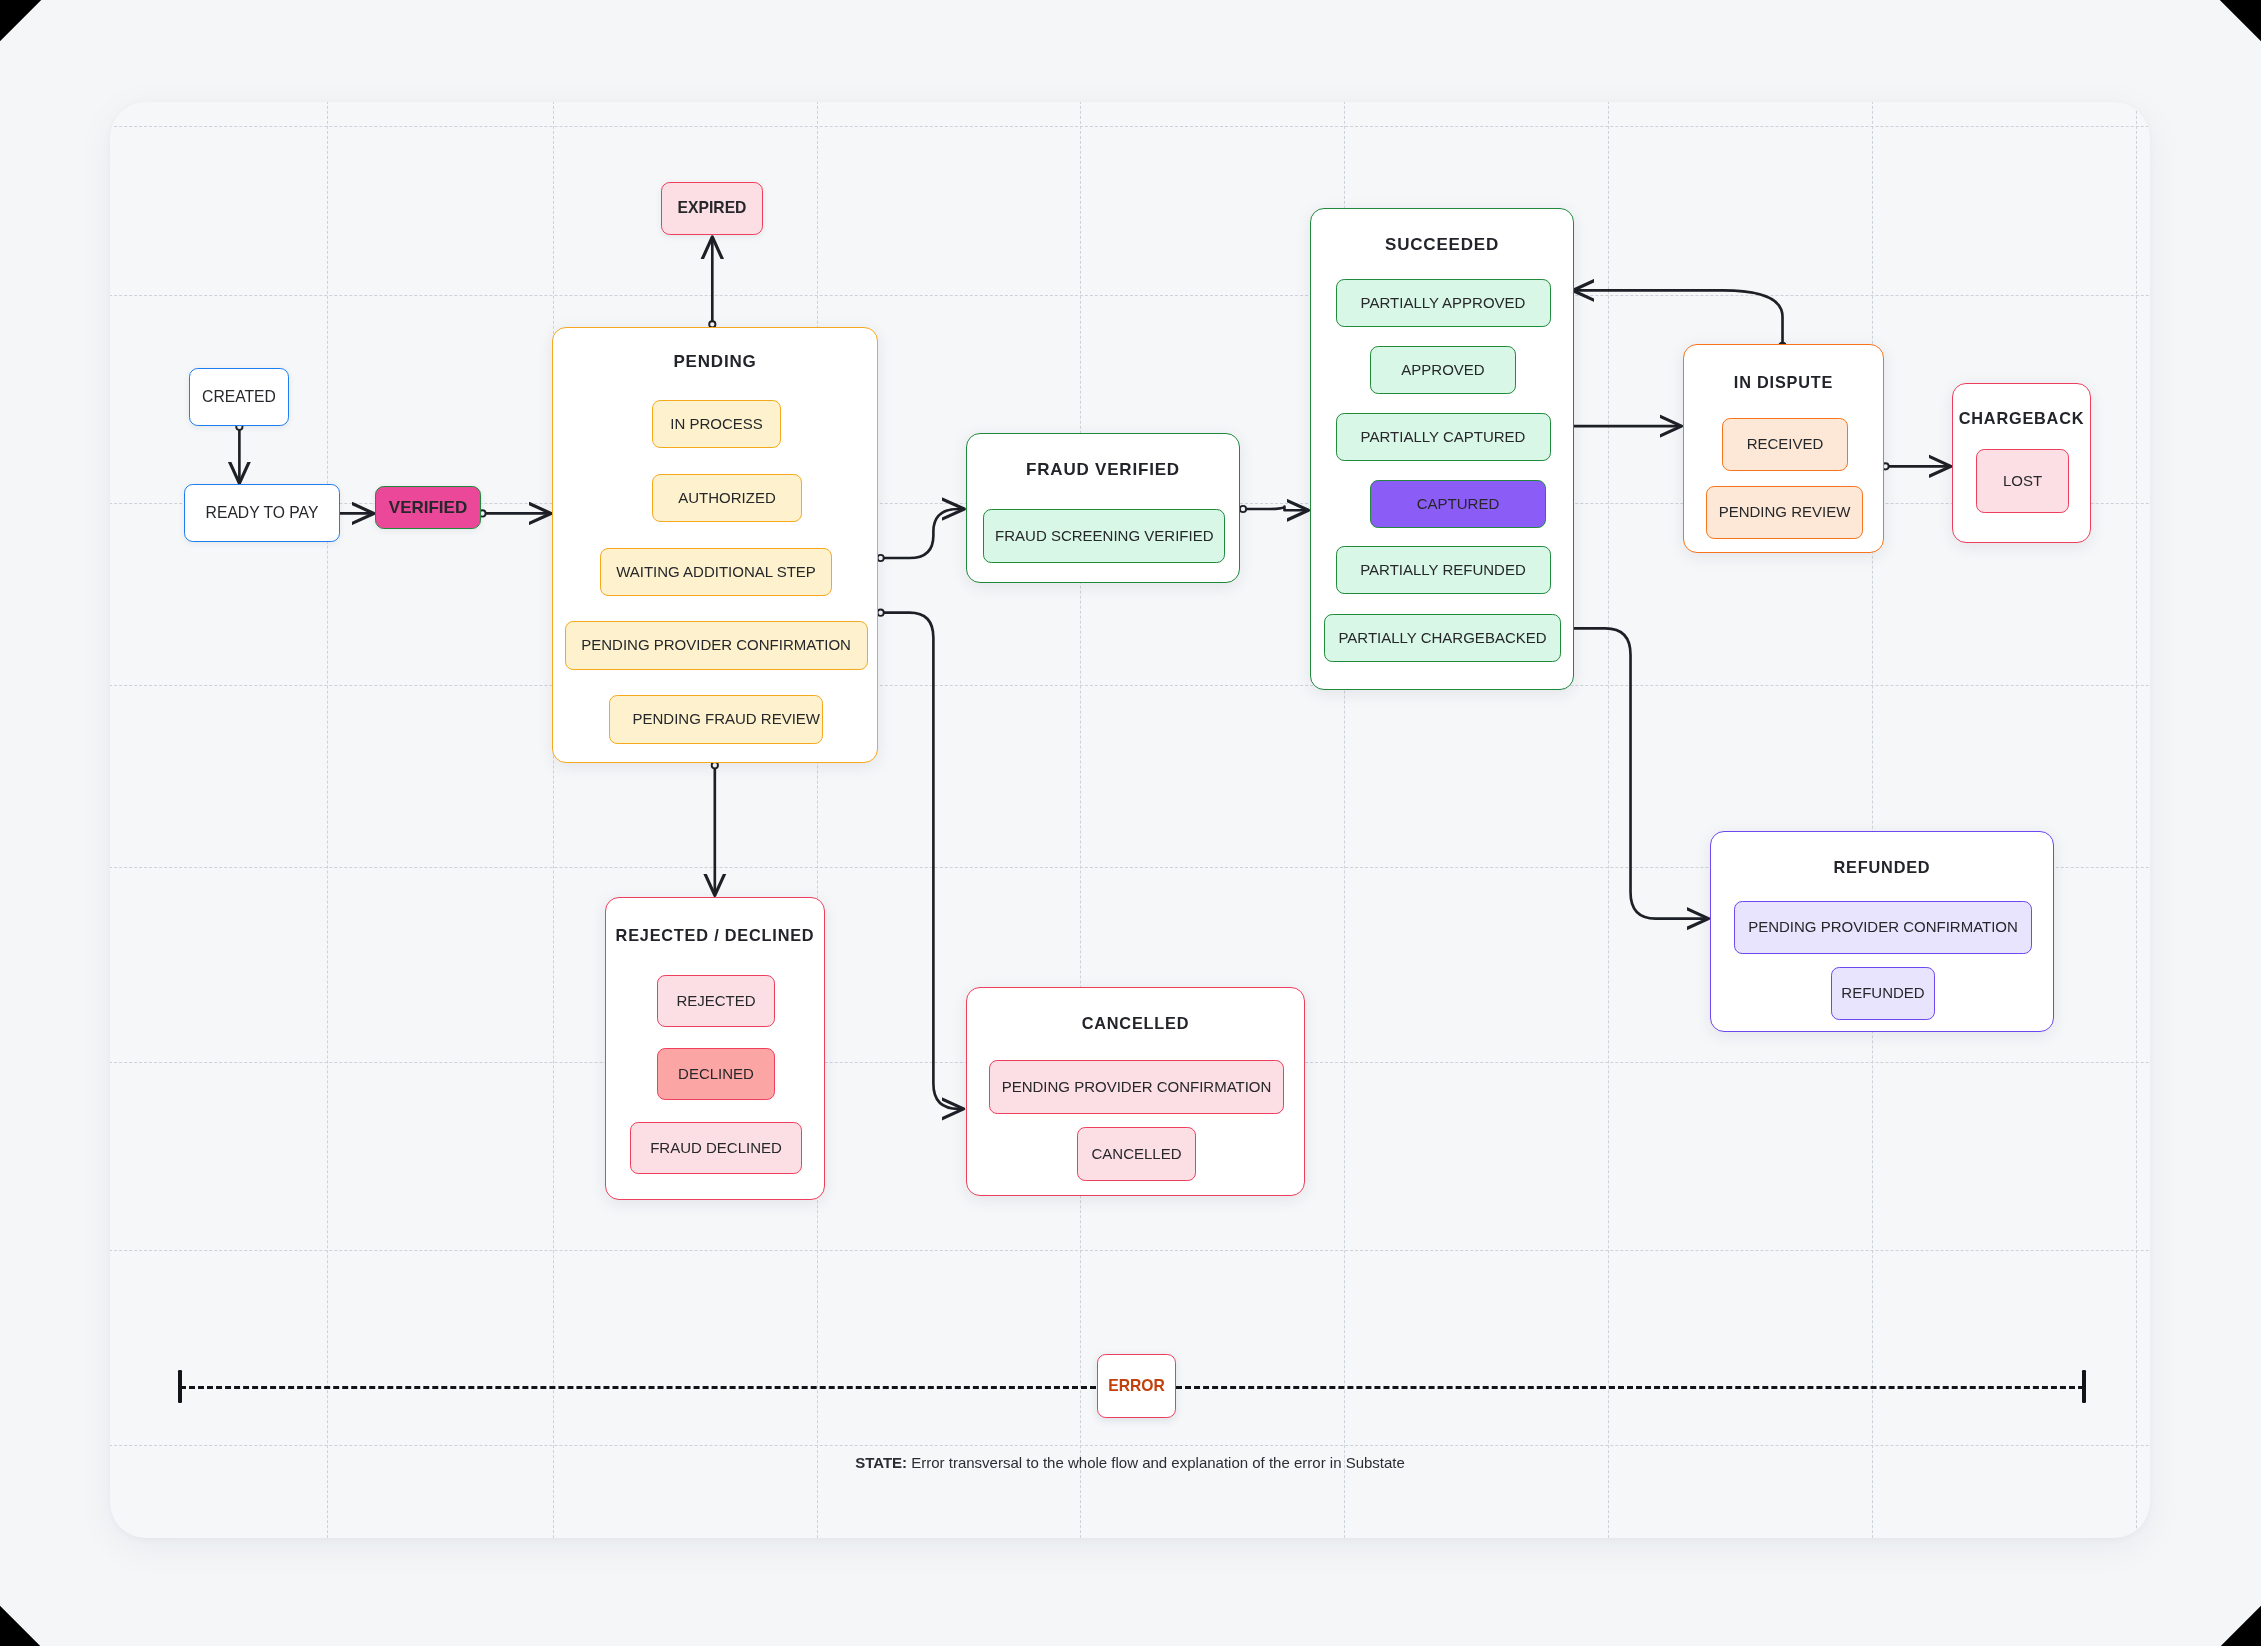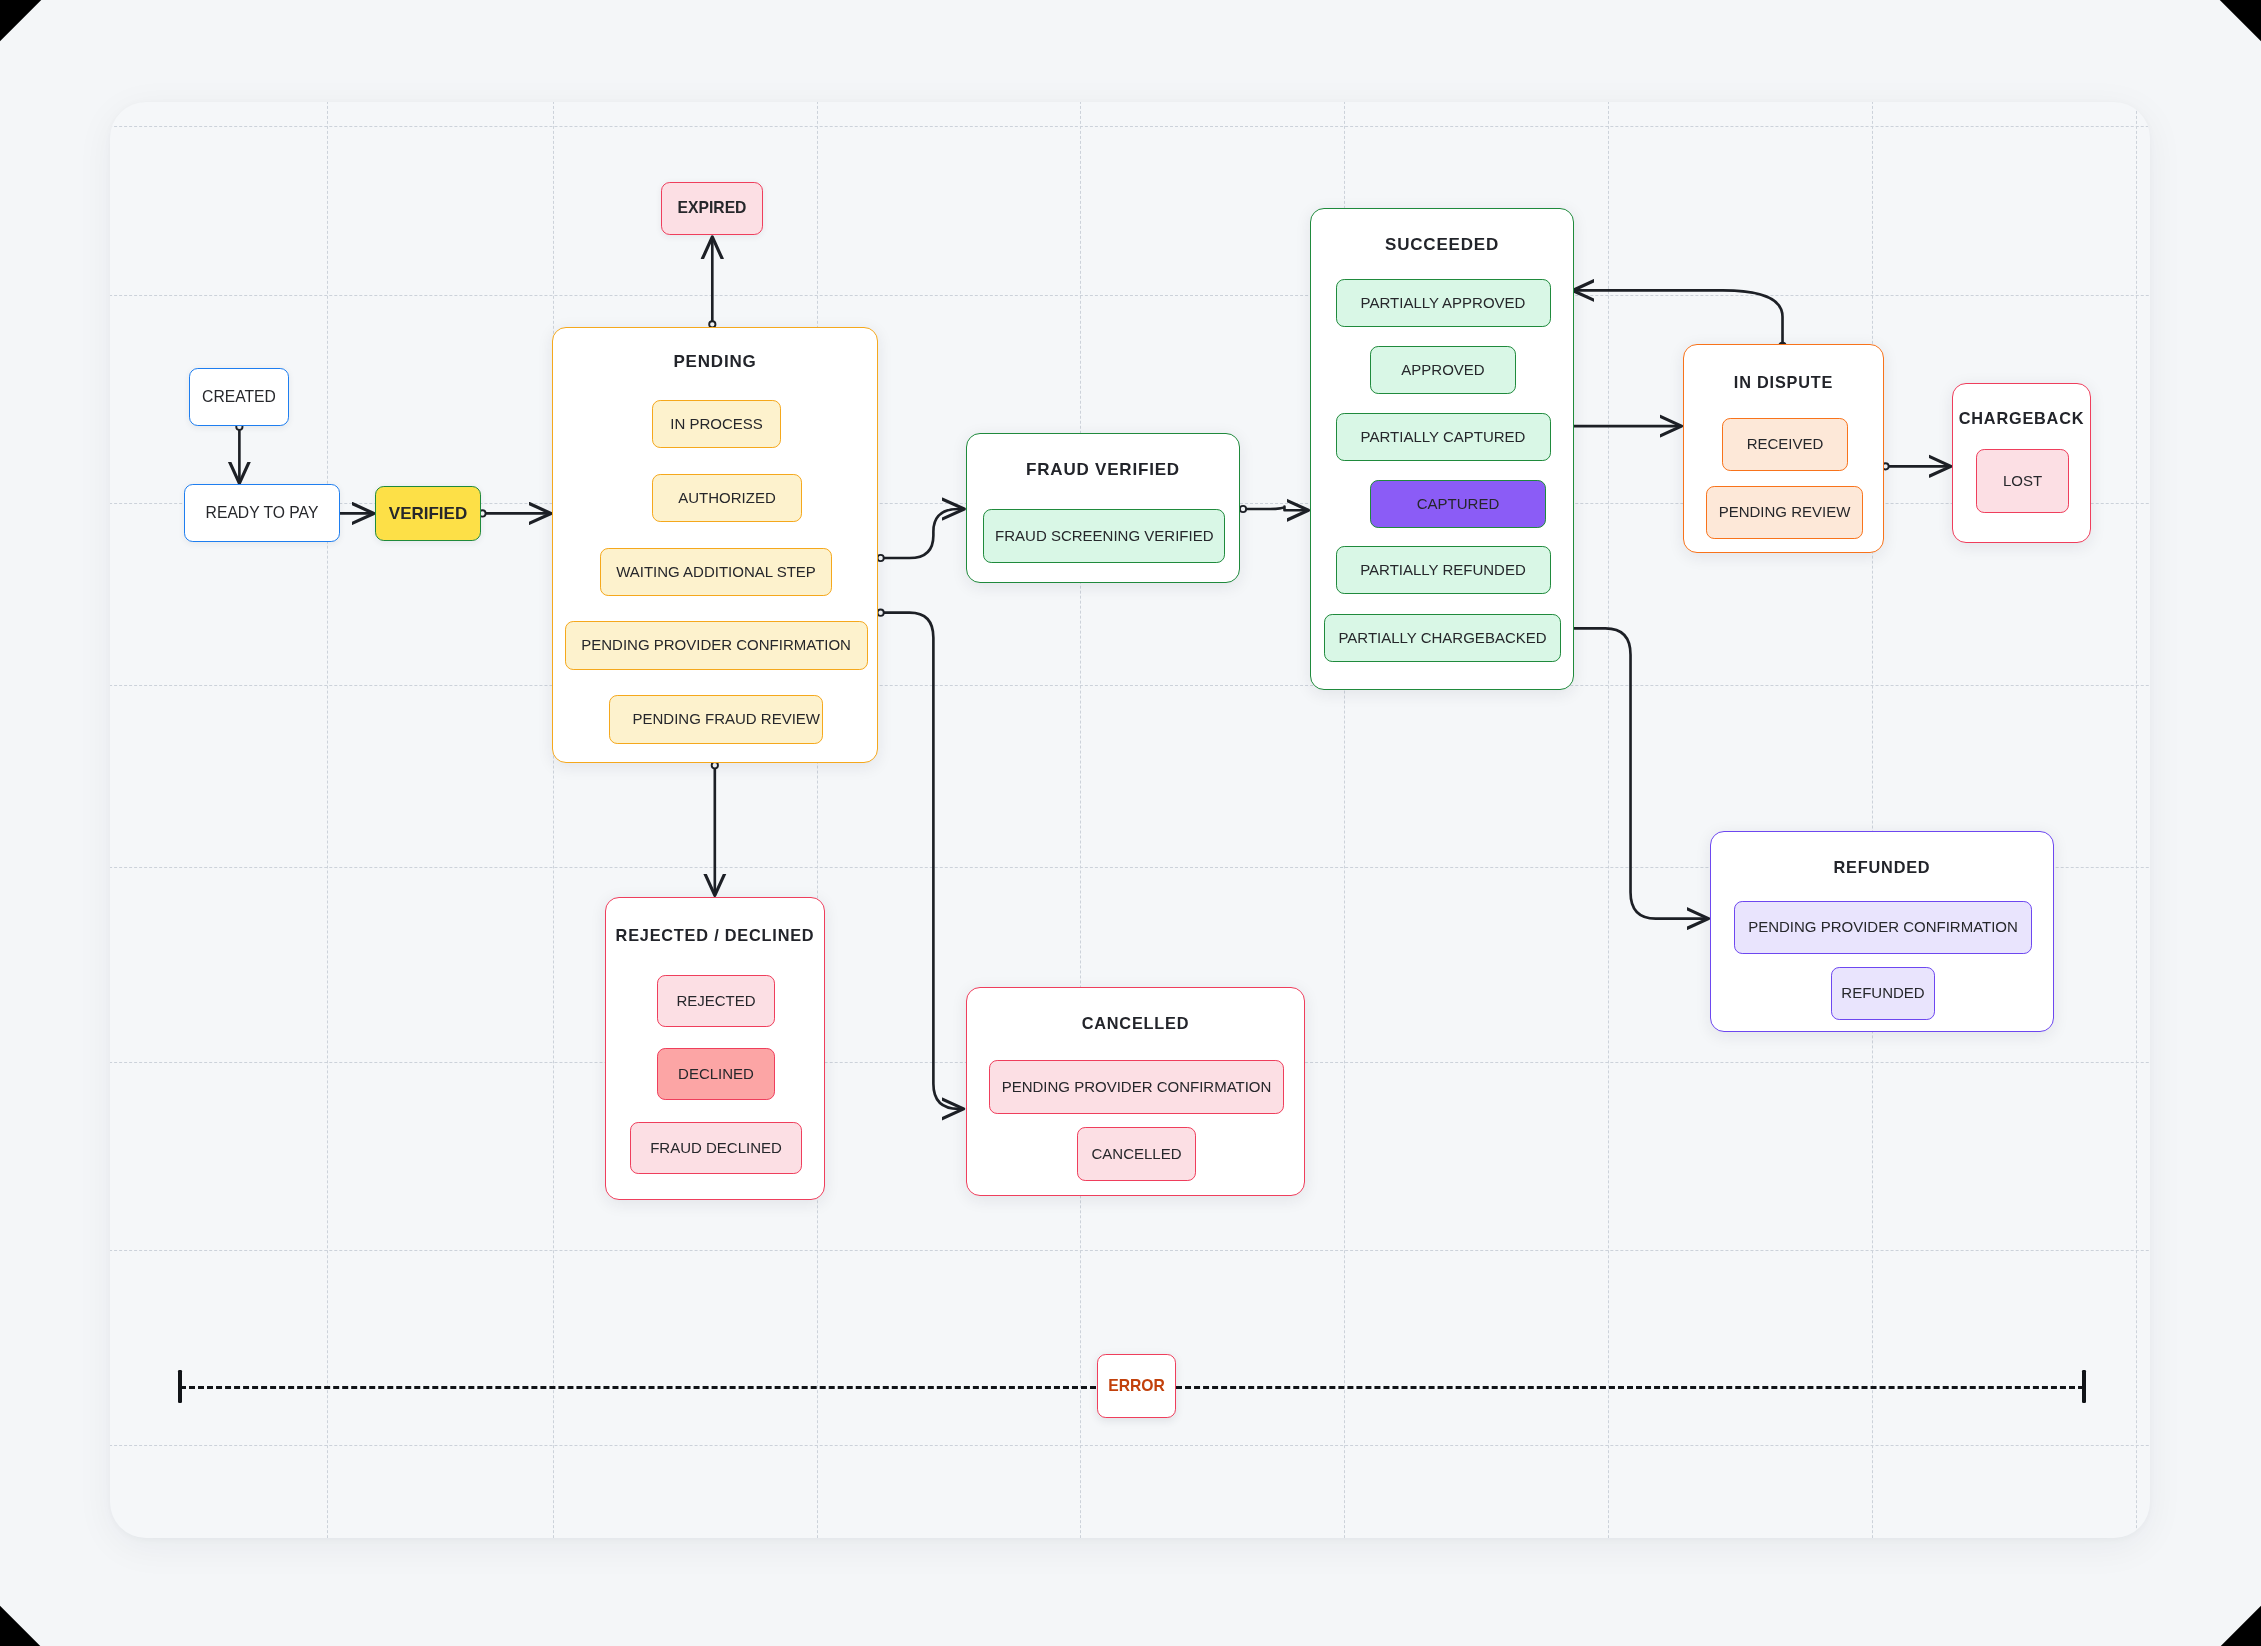--- a/index.html
+++ b/index.html
@@ -223,21 +223,21 @@
             <circle cx="2273" cy="516" r="5" fill="#f5f7f9" stroke="#1d2026" stroke-width="3"></circle>
             <circle cx="2663" cy="388" r="5" fill="#1d2026" stroke="#1d2026" stroke-width="3"></circle>
             <circle cx="2827" cy="580" r="5" fill="#f5f7f9" stroke="#1d2026" stroke-width="3"></circle>
             <circle cx="2291" cy="838" r="5" fill="#f5f7f9" stroke="#1d2026" stroke-width="3"></circle>
           </g>
       </svg>
 
       <div id="nodes">
           <div class="node" style="left: 79px; top: 266px; width: 100px; height: 58px; font-size: 15.7px; border-color: rgb(30, 126, 240); background: rgb(255, 255, 255);">CREATED</div>
           <div class="node" style="left: 74px; top: 382px; width: 156px; height: 58px; font-size: 15.7px; border-color: rgb(30, 126, 240); background: rgb(255, 255, 255);">READY TO PAY</div>
-          <div class="node bold" style="left: 265px; top: 384px; width: 106px; height: 55px; font-size: 17px; border-color: rgb(31, 138, 60); background: #fde047;">VERIFIED</div>
+          <div class="node bold" style="left: 265px; top: 384px; width: 106px; height: 43px; font-size: 17px; border-color: rgb(31, 138, 60); background: #ec4899;">VERIFIED</div>
           <div class="node bold" style="left: 551px; top: 80px; width: 102px; height: 53px; font-size: 15.7px; border-color: rgb(239, 62, 92); background: rgb(252, 223, 228);">EXPIRED</div>
           <div class="group" style="left: 442px; top: 225px; width: 326px; height: 436px; border-color: rgb(245, 168, 28);">
             <div class="group-title" style="top: 24px; font-size: 17px;">PENDING</div>
             <div class="chip" style="left: 99px; top: 72px; width: 129px; height: 48px; font-size: 15px; border-color: rgb(245, 168, 28); background: rgb(253, 242, 205);">IN PROCESS</div>
             <div class="chip" style="left: 99px; top: 146px; width: 150px; height: 48px; font-size: 15px; border-color: rgb(245, 168, 28); background: rgb(253, 242, 205);">AUTHORIZED</div>
             <div class="chip" style="left: 47px; top: 220px; width: 232px; height: 48px; font-size: 15px; border-color: rgb(245, 168, 28); background: rgb(253, 242, 205);">WAITING ADDITIONAL STEP</div>
             <div class="chip" style="left: 11.6px; top: 293px; width: 303px; height: 49px; font-size: 15px; border-color: rgb(245, 168, 28); background: rgb(253, 242, 205);">PENDING PROVIDER CONFIRMATION</div>
             <div class="chip" style="left: 56px; top: 367px; width: 214px; height: 49px; font-size: 15px; border-color: rgb(245, 168, 28); background: rgb(253, 242, 205); padding-left: 28px;">PENDING FRAUD REVIEW</div>
           </div>
           <div class="group" style="left: 856px; top: 331px; width: 274px; height: 150px; border-color: rgb(31, 138, 60);">
@@ -280,17 +280,18 @@
           </div>
         </div>
     </div>
 
     <div id="error-lane" style="position: absolute; inset: 0px;">
         <div class="err-dash" style="left: 70px; top: 1284px; width: 916px;"></div>
         <div class="err-dash" style="left: 1066px; top: 1284px; width: 908px;"></div>
         <div class="err-cap" style="left: 68px; top: 1268px; height: 33px;"></div>
         <div class="err-cap" style="left: 1972px; top: 1268px; height: 33px;"></div>
         <div id="error-node" style="left: 987px; top: 1252px; width: 79px; height: 64px; font-size: 15.7px;">ERROR</div>
+        <div id="legend" style="left: 0px; right: 0px; top: 1352px; font-size: 15px;"><b>STATE:</b><span> Error transversal to the whole flow and explanation of the error in Substate</span></div>
       </div>
 
   </div>
 </div>
 
 
 </body></html>

